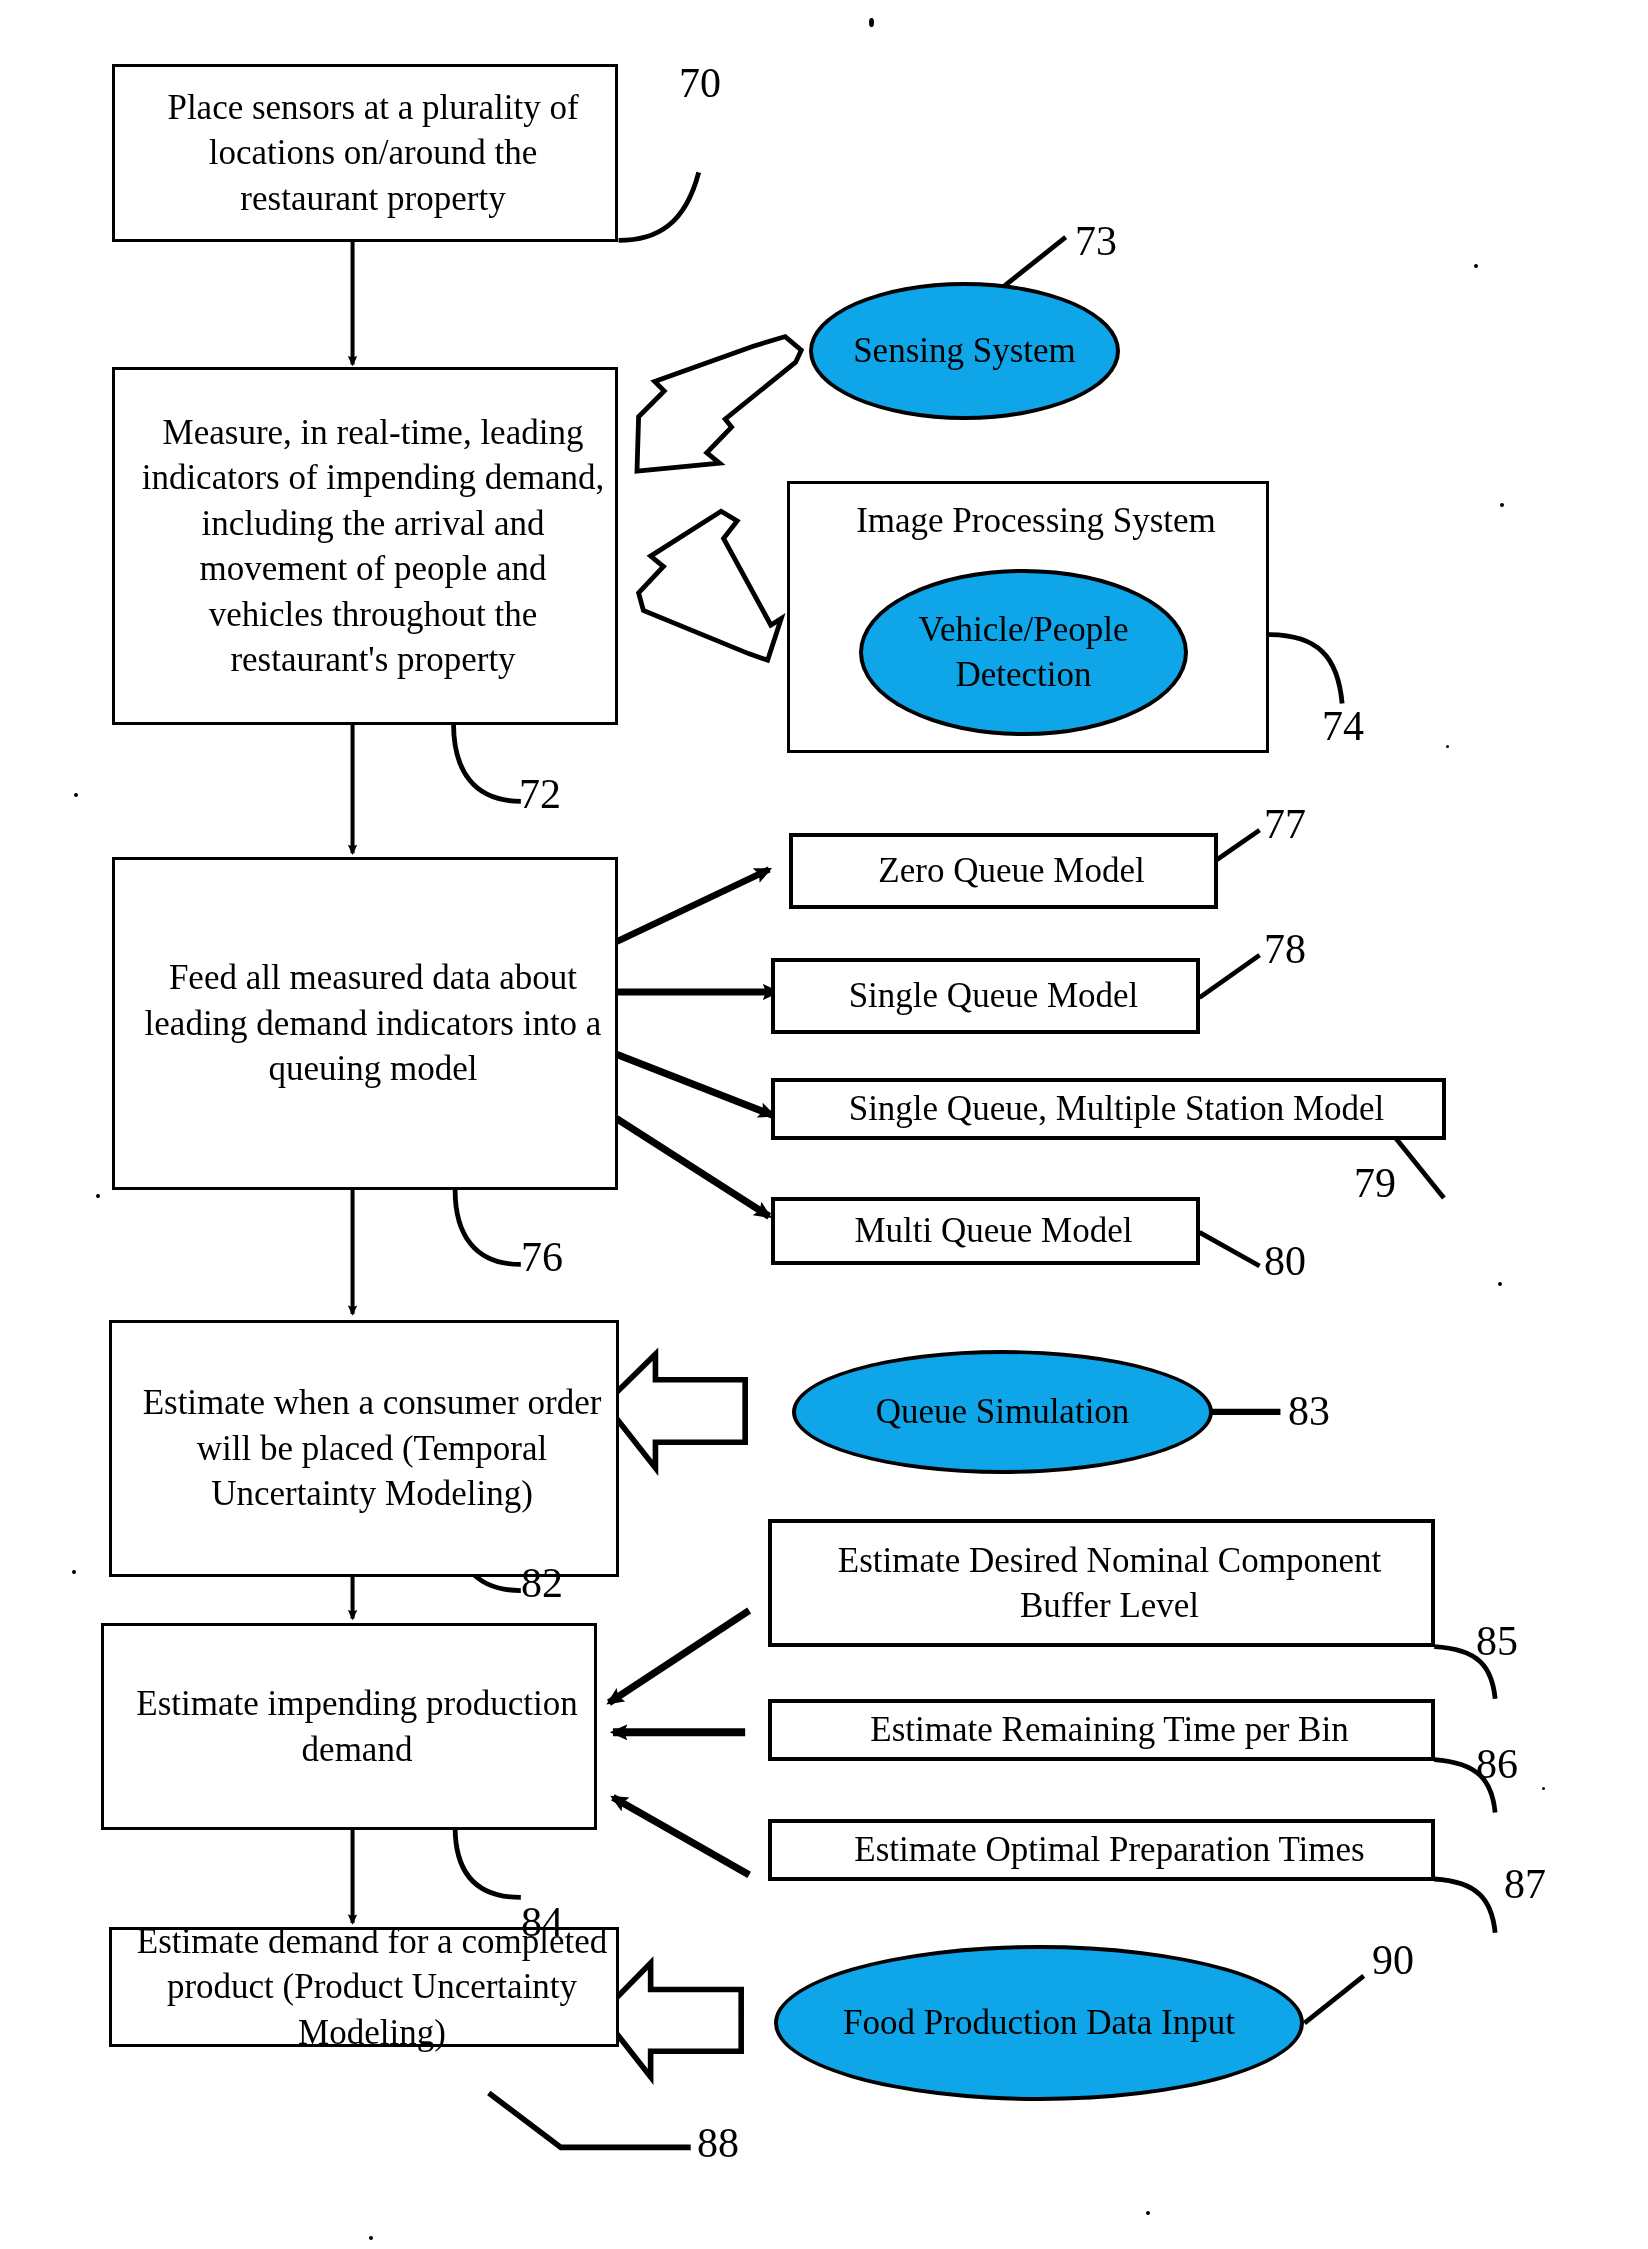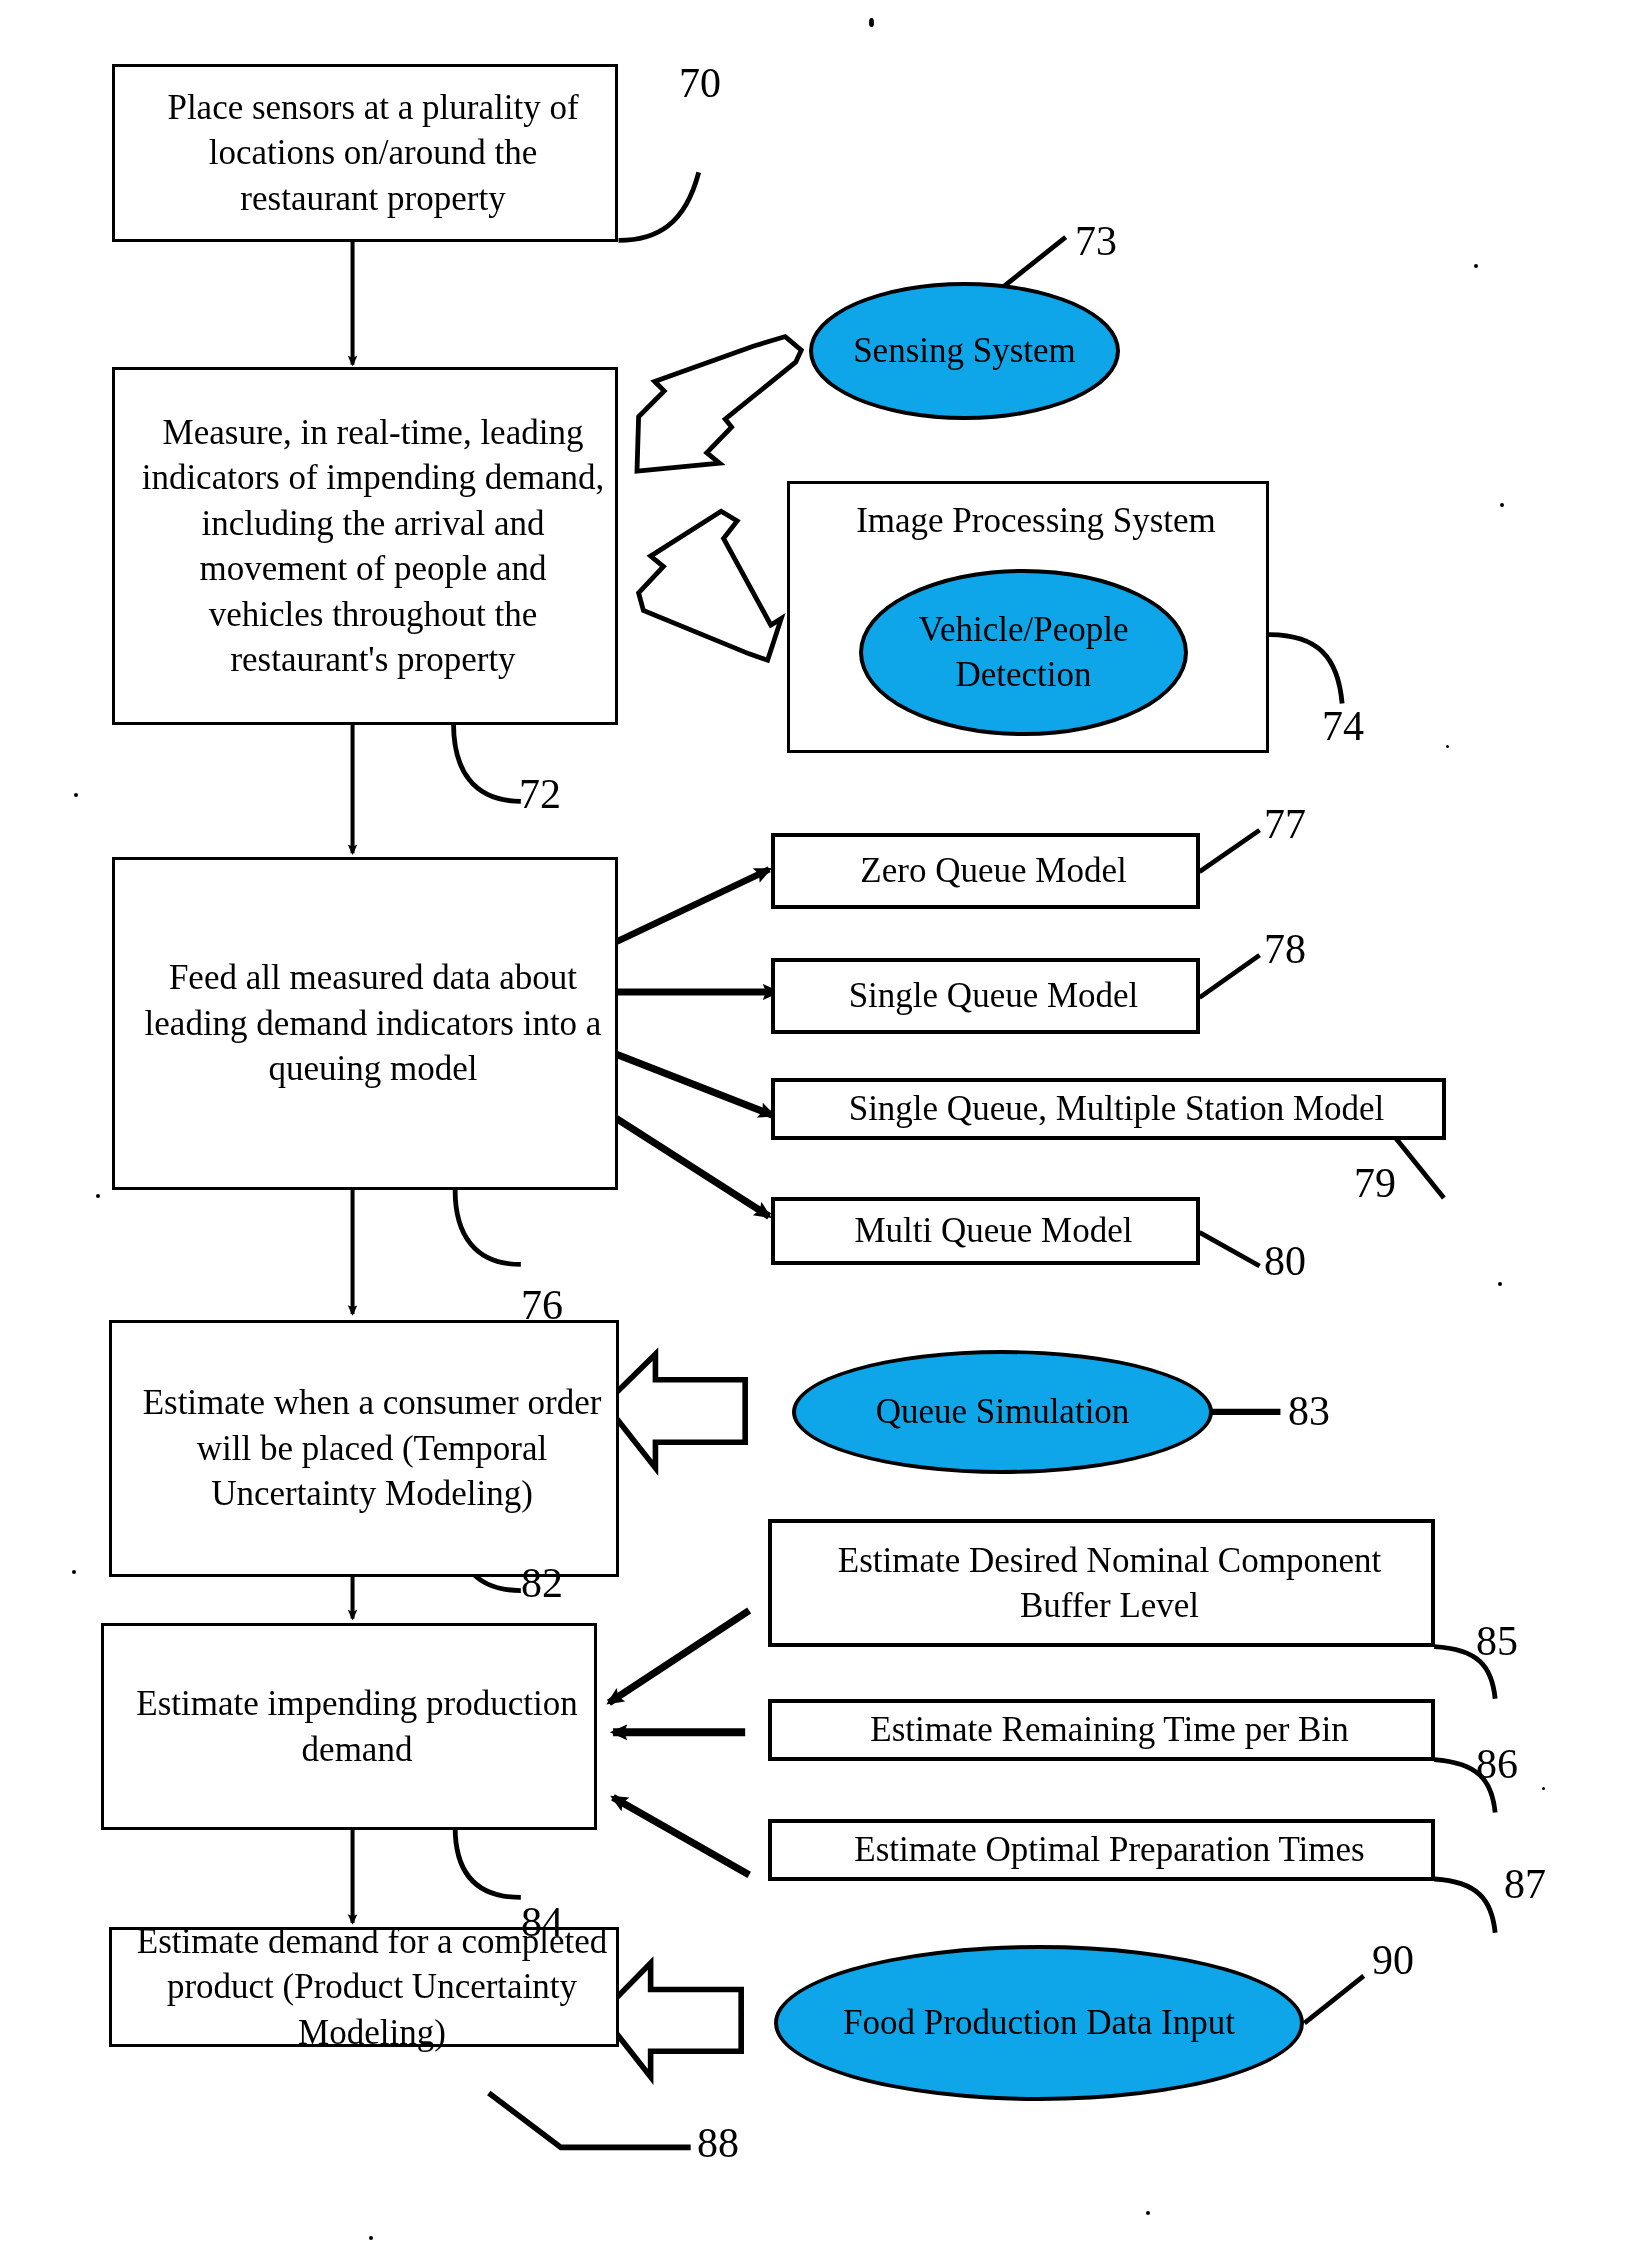--- a/index.html
+++ b/index.html
@@ -119,21 +119,21 @@
   </div>
 
   <div class="node" style="left:787px;top:481px;width:482px;height:272px;font-size:35px;
               align-items:flex-start;justify-content:center;padding-top:14.4px;">
     <span>Image Processing System</span>
   </div>
   <div class="ell" style="left:859px;top:569px;width:329px;height:167px;font-size:35px;border-width:4px;">
     <span>Vehicle/People Detection</span>
   </div>
 
-  <div class="node" style="left:771px;top:833px;width:429px;height:76px;font-size:35px;border-width:4px;">
+  <div class="node" style="left:789px;top:833px;width:429px;height:76px;font-size:35px;border-width:4px;">
     <span>Zero Queue Model</span>
   </div>
 
   <div class="node" style="left:771px;top:958px;width:429px;height:76px;font-size:35px;border-width:4px;">
     <span>Single Queue Model</span>
   </div>
 
   <div class="node" style="left:771px;top:1078px;width:675px;height:62px;font-size:35px;border-width:4px;">
     <span>Single Queue, Multiple Station Model</span>
   </div>
@@ -162,21 +162,21 @@
     <span>Food Production Data Input</span>
   </div>
 
   <div class="refnum" style="left:679px;top:62px;">70</div>
   <div class="refnum" style="left:1075px;top:220px;">73</div>
   <div class="refnum" style="left:1322px;top:705px;">74</div>
   <div class="refnum" style="left:519px;top:773px;">72</div>
   <div class="refnum" style="left:1264px;top:803px;">77</div>
   <div class="refnum" style="left:1264px;top:928px;">78</div>
   <div class="refnum" style="left:1354px;top:1162px;">79</div>
-  <div class="refnum" style="left:521px;top:1284px;">76</div>
+  <div class="refnum" style="left:521px;top:1236px;">76</div>
   <div class="refnum" style="left:1264px;top:1240px;">80</div>
   <div class="refnum" style="left:1288px;top:1390px;">83</div>
   <div class="refnum" style="left:521px;top:1562px;">82</div>
   <div class="refnum" style="left:1476px;top:1620px;">85</div>
   <div class="refnum" style="left:1476px;top:1743px;">86</div>
   <div class="refnum" style="left:521px;top:1869px;margin-top:32px;">84</div>
   <div class="refnum" style="left:1476px;top:1863px;margin-left:28px;">87</div>
   <div class="refnum" style="left:1372px;top:1939px;">90</div>
   <div class="refnum" style="left:697px;top:2122px;">88</div>
 

